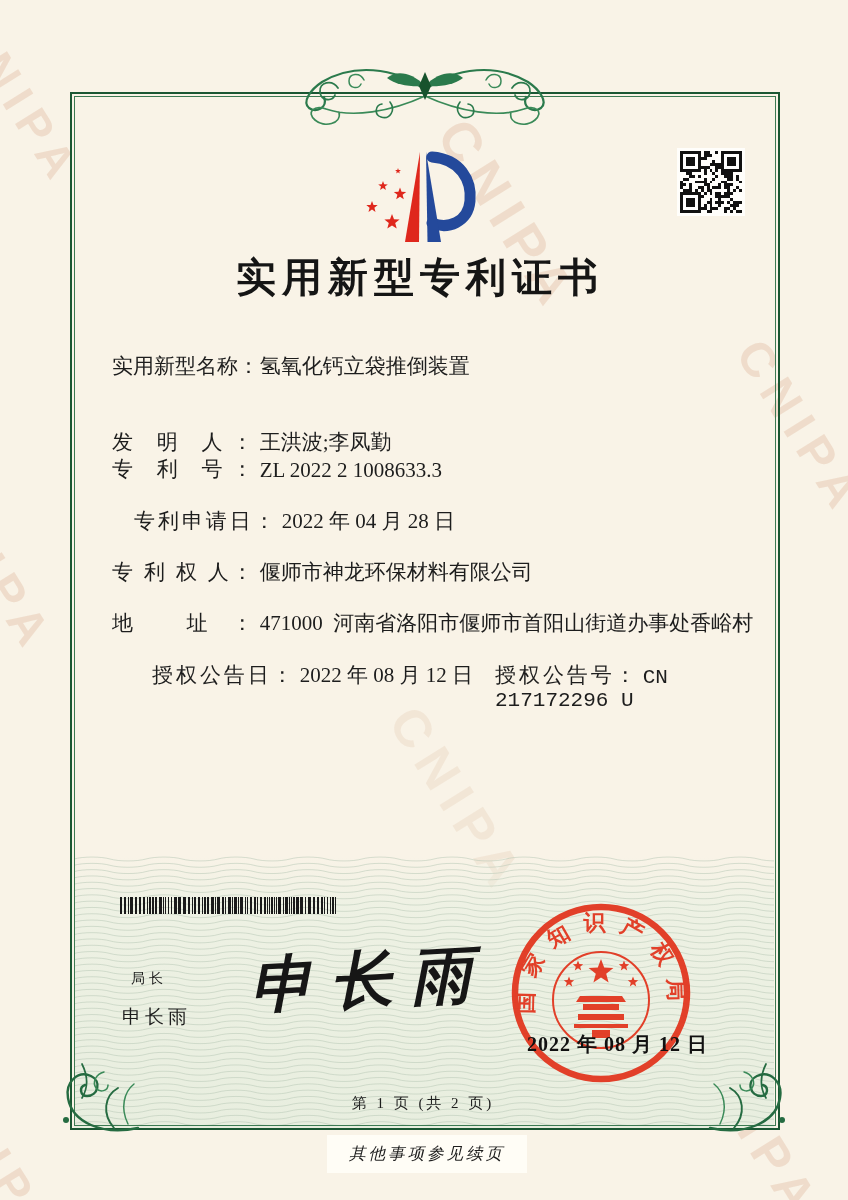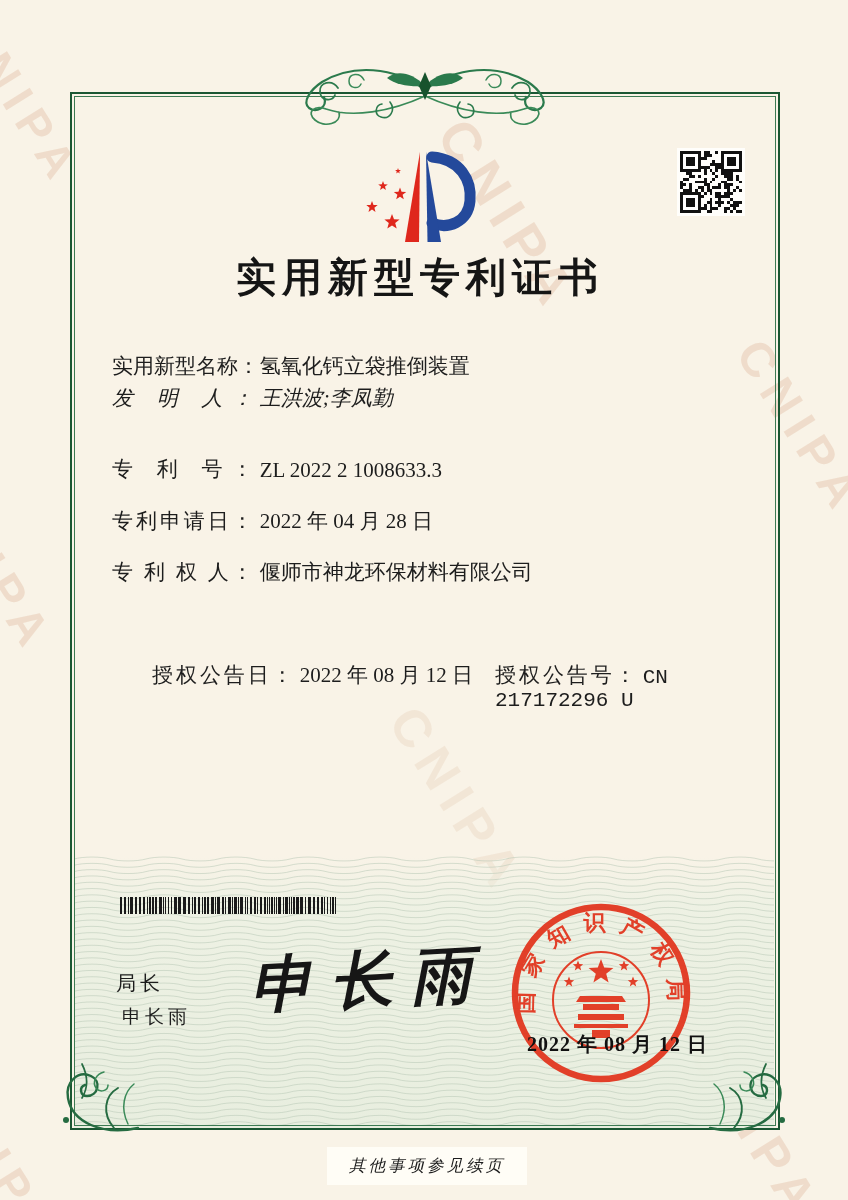--- a/index.html
+++ b/index.html
@@ -35,33 +35,33 @@
   .flabel{display:inline-block;width:6.7em;text-align:justify;text-align-last:justify;
           vertical-align:bottom;}
   .fval{white-space:pre-wrap;margin-left:7px;}
   .second-pair{position:absolute;left:343px;top:0;font-family:Liberation Mono, monospace;}
   
   .body-text{position:absolute;left:110px;top:698px;width:634px;font-size:18.5px;
              line-height:29px;font-style:italic;letter-spacing:0.5px;z-index:5;}
   .body-text p{margin:0;text-indent:2em;}
   
   .barcode{position:absolute;left:120px;top:897px;z-index:5;}
-  .director-label{position:absolute;left:116px;top:970px;font-size:20px;letter-spacing:4px;z-index:5;}
+  .director-label{position:absolute;left:131px;top:970px;font-size:14px;letter-spacing:4px;z-index:5;}
   .director-name{position:absolute;left:122px;top:1004px;font-size:19px;letter-spacing:4px;z-index:5;}
   .signature{position:absolute;left:250px;top:938px;font-size:62px;font-style:italic;
              font-weight:600;letter-spacing:18px;transform:rotate(-3deg);color:#161616;
              z-index:6;white-space:nowrap;}
   .seal{position:absolute;left:506px;top:898px;z-index:6;opacity:0.93;}
   .seal-date{position:absolute;left:527px;top:1031px;font-size:20px;font-weight:600;
              letter-spacing:1px;color:#111;z-index:7;white-space:pre;}
   .page-indicator{position:absolute;left:70px;top:1094px;width:706px;text-align:center;
                   font-size:15px;letter-spacing:3px;z-index:5;}
   .continuation{position:absolute;left:327px;top:1135px;width:200px;height:38px;
                 background:#fffdf6;z-index:5;display:flex;align-items:center;justify-content:center;
-                font-size:16.5px;font-style:italic;letter-spacing:3px;margin-top:12px;}
+                font-size:16.5px;font-style:italic;letter-spacing:3px;}
 </style>
 </head>
 <body>
 
 <div class="page">
 
   <div class="wm" style="left:-8px;top:6px;font-size:46px;transform:rotate(58deg);">CNIPA</div>
   <div class="wm" style="left:478px;top:108px;font-size:54px;transform:rotate(58deg);">CNIPA</div>
   <div class="wm" style="left:772px;top:330px;font-size:48px;transform:rotate(58deg);">CNIPA</div>
   <div class="wm" style="left:-38px;top:468px;font-size:48px;transform:rotate(58deg);">CNIPA</div>
@@ -311,31 +311,34 @@
         <rect x="19" y="20" width="1" height="1" fill="#111"></rect>
         <rect x="20" y="20" width="1" height="1" fill="#111"></rect>
       </svg>
   </div>
 
   <div class="title">实用新型专利证书</div>
 
   <div class="frow" style="top:352px;">
     <span class="flabel">实用新型名称：</span><span class="fval">氢氧化钙立袋推倒装置</span>
   </div>
-  <div class="frow" style="top:384px;font-style:italic;">
+  <div class="frow" style="top:428px;">
     <span class="flabel">发 明 人：</span><span class="fval">王洪波;李凤勤</span>
   </div>
   <div class="frow" style="top:455px;">
     <span class="flabel">专 利 号：</span><span class="fval">ZL 2022 2 1008633.3</span>
   </div>
-  <div class="frow" style="top:507px;">
+  <div class="frow" style="top:507px;margin-left:22px;">
     <span class="flabel">专利申请日：</span><span class="fval">2022 年 04 月 28 日</span>
   </div>
   <div class="frow" style="top:558px;">
     <span class="flabel">专 利 权 人：</span><span class="fval">偃师市神龙环保材料有限公司</span>
+  </div>
+  <div class="frow" style="top:609px;">
+    <span class="flabel">地 址：</span><span class="fval">471000  河南省洛阳市偃师市首阳山街道办事处香峪村</span>
   </div>
   <div class="frow" style="top:661px;margin-left:40px;">
     <span class="flabel">授权公告日：</span><span class="fval">2022 年 08 月 12 日</span>
     <span class="second-pair">
       <span class="flabel">授权公告号：</span><span class="fval">CN 217172296 U</span>
     </span>
   </div>
 
 
   <svg class="barcode" id="barcode-svg" width="218" height="17">
@@ -428,15 +431,16 @@
       <rect x="86" y="132" width="18" height="8"></rect>
     </g>
   <polygon points="95.0,61.0 98.2,69.6 107.4,70.0 100.2,75.7 102.6,84.5 95.0,79.5 87.4,84.5 89.8,75.7 82.6,70.0 91.8,69.6" fill="#e2331c"></polygon>
       <polygon points="72.0,62.5 73.4,66.1 77.2,66.3 74.2,68.7 75.2,72.4 72.0,70.3 68.8,72.4 69.8,68.7 66.8,66.3 70.6,66.1" fill="#e2331c"></polygon>
       <polygon points="118.0,62.5 119.4,66.1 123.2,66.3 120.2,68.7 121.2,72.4 118.0,70.3 114.8,72.4 115.8,68.7 112.8,66.3 116.6,66.1" fill="#e2331c"></polygon>
       <polygon points="63.0,78.5 64.4,82.1 68.2,82.3 65.2,84.7 66.2,88.4 63.0,86.3 59.8,88.4 60.8,84.7 57.8,82.3 61.6,82.1" fill="#e2331c"></polygon>
       <polygon points="127.0,78.5 128.4,82.1 132.2,82.3 129.2,84.7 130.2,88.4 127.0,86.3 123.8,88.4 124.8,84.7 121.8,82.3 125.6,82.1" fill="#e2331c"></polygon>
     </svg>
   <div class="seal-date">2022 年 08 月 12 日</div>
 
+  <div class="page-indicator">第 1 页 (共 2 页)</div>
   <div class="continuation">其他事项参见续页</div>
 
 </div>
 
 </body></html>

